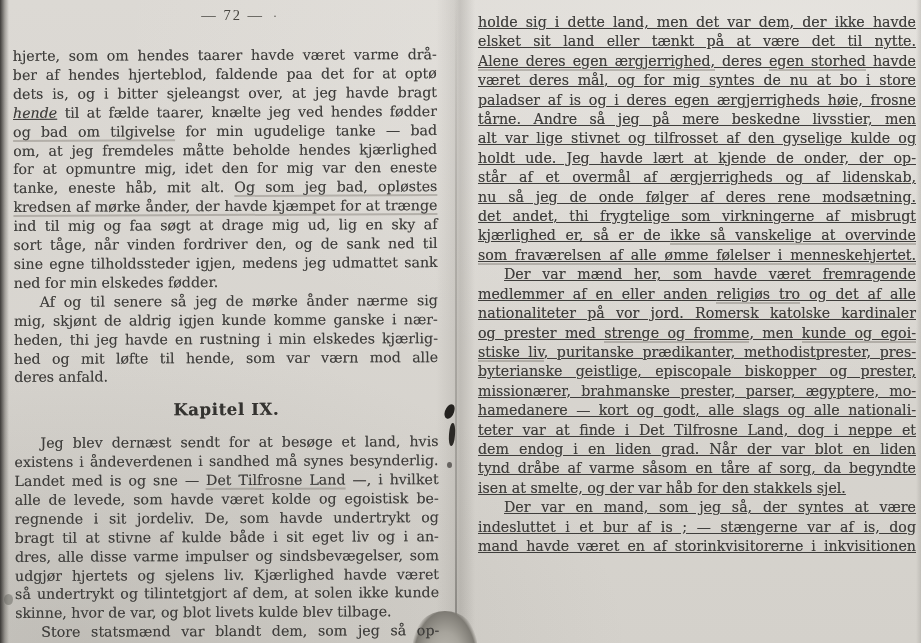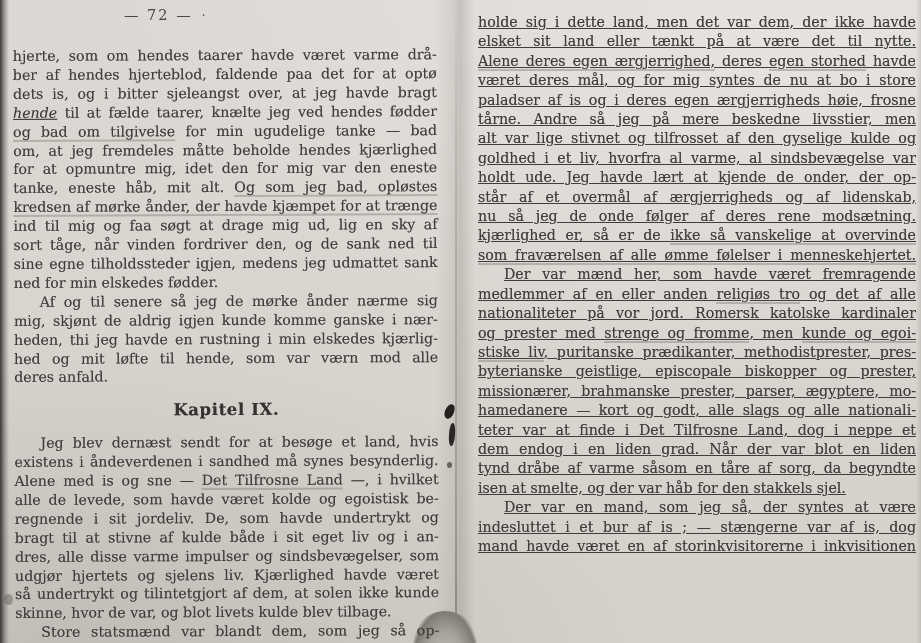--- a/index.html
+++ b/index.html
@@ -22,22 +22,22 @@
     background:linear-gradient(to bottom, rgba(120,117,111,0), rgba(120,117,111,.28) 30%, rgba(100,98,93,.38) 80%, rgba(82,80,76,.5));}
   .blot{position:absolute;background:#24221f;}
   .blot.b1{left:445px;top:404px;width:9px;height:15px;border-radius:60% 40% 55% 45%;transform:rotate(16deg);}
   .blot.b2{left:449px;top:423px;width:6px;height:23px;border-radius:45%;transform:rotate(4deg);background:#2b2926;}
   .blot.b3{left:447px;top:462px;width:5px;height:6px;border-radius:50%;opacity:.6;}
   .thumb{position:absolute;left:413px;top:611px;width:64px;height:60px;
     border-radius:50% 50% 42% 42%;
     background:radial-gradient(ellipse at 50% 88%, #c4c1b9 0%, #a7a49c 42%, #7e7b74 70%, rgba(126,123,116,0) 78%);}
   .speck{position:absolute;left:4px;top:594px;width:9px;height:11px;border-radius:50%;background:rgba(92,90,85,.45);}
 
-  .page-number{position:absolute;top:7px;left:124px;width:120px;text-align:left;
-    font-size:14.5px;letter-spacing:2px;color:#46443f;}
+  .page-number{position:absolute;top:7px;left:157px;width:120px;text-align:right;
+    font-size:14.5px;letter-spacing:2px;color:#46443f;font-family:Liberation Serif, serif;}
   .page-number .mark{letter-spacing:0;margin-left:9px;font-size:12px;color:#55534e;}
 
   .col{position:absolute;font-size:14.2px;text-shadow:0 0 .5px rgba(62,60,56,.55);}
   #left-col{left:14px;top:46px;width:424px;line-height:18.9px;transform:rotate(-0.25deg);}
   #right-col{left:478px;top:13px;width:438px;line-height:19.4px;text-decoration:underline;}
 
   .para{margin:0;}
   .line{text-align:justify;text-align-last:justify;white-space:normal;}
   .line.end{text-align-last:left;}
   .para.indent .line:first-child{text-indent:26px;}
@@ -84,21 +84,21 @@
         <div class="line"><span>Af og til senere så jeg de mørke ånder nærme sig</span></div>
         <div class="line"><span>mig, skjønt de aldrig igjen kunde komme ganske i nær-</span></div>
         <div class="line"><span>heden, thi jeg havde en rustning i min elskedes kjærlig-</span></div>
         <div class="line"><span>hed og mit løfte til hende, som var værn mod alle</span></div>
         <div class="line end"><span>deres anfald.</span></div>
       </div>
       <div class="chapter-heading">Kapitel IX.</div>
       <div class="para indent">
         <div class="line"><span>Jeg blev dernæst sendt for at besøge et land, hvis</span></div>
         <div class="line"><span>existens i åndeverdenen i sandhed må synes besynderlig.</span></div>
-        <div class="line"><span>Alene med is og sne — </span><span class="u">Det Tilfrosne Land</span><span> —, i hvilket</span></div>
+        <div class="line"><span>Landet med is og sne — </span><span class="u">Det Tilfrosne Land</span><span> —, i hvilket</span></div>
         <div class="line"><span>alle de levede, som havde været kolde og egoistisk be-</span></div>
         <div class="line"><span>regnende i sit jordeliv.  De, som havde undertrykt og</span></div>
         <div class="line"><span>bragt til at stivne af kulde både i sit eget liv og i an-</span></div>
         <div class="line"><span>dres, alle disse varme impulser og sindsbevægelser, som</span></div>
         <div class="line"><span>udgjør hjertets og sjelens liv.  Kjærlighed havde været</span></div>
         <div class="line"><span>så undertrykt og tilintetgjort af dem, at solen ikke kunde</span></div>
         <div class="line end"><span>skinne, hvor de var, og blot livets kulde blev tilbage.</span></div>
       </div>
       <div class="para indent">
         <div class="line"><span>Store statsmænd var blandt dem, som jeg så op-</span></div>
@@ -106,24 +106,24 @@
     </div>
   <div class="col" id="right-col">
       <div class="para">
         <div class="line"><span>holde sig i dette land, men det var dem, der ikke havde</span></div>
         <div class="line"><span>elsket sit land eller tænkt på at være det til nytte.</span></div>
         <div class="line"><span class="u">Alene deres egen ærgjerrighed,</span><span> deres </span><span class="u">egen storhed</span><span> havde</span></div>
         <div class="line"><span>været deres mål, og for mig syntes de nu at bo i store</span></div>
         <div class="line"><span>paladser af is og i deres egen ærgjerrigheds høie, frosne</span></div>
         <div class="line"><span>tårne.  Andre så jeg på mere beskedne livsstier, men</span></div>
         <div class="line"><span>alt var lige stivnet og tilfrosset af den gyselige kulde og</span></div>
-        <div class="line"><span>goldhed i et liv, hvorfra al varme, al sindsbevægelse var</span></div>
         <div class="line"><span>holdt ude.  Jeg havde lært at kjende de onder, der op-</span></div>
         <div class="line"><span>står af et overmål af ærgjerrigheds og af lidenskab,</span></div>
         <div class="line"><span>nu så jeg de onde følger af deres rene modsætning.</span></div>
+        <div class="line"><span>det andet, thi frygtelige som virkningerne af misbrugt</span></div>
         <div class="line"><span>kjærlighed er, så er de </span><span class="u">ikke så vanskelige at overvinde</span></div>
         <div class="line"><span class="u">som fraværelsen af alle ømme følelser i menneskehjertet.</span></div>
       </div>
       <div class="para indent">
         <div class="line"><span>Der var mænd her, som havde været fremragende</span></div>
         <div class="line"><span>medlemmer af en eller anden </span><span class="u">religiøs tro</span><span> og det af alle</span></div>
         <div class="line"><span>nationaliteter på vor jord.  Romersk katolske kardinaler</span></div>
         <div class="line"><span>og prester med </span><span class="u">strenge og fromme</span><span>, men </span><span class="u">kunde og egoi-</span></div>
         <div class="line"><span class="u">stiske liv</span><span>, puritanske prædikanter, methodistprester, pres-</span></div>
         <div class="line"><span>byterianske geistlige, episcopale biskopper og prester,</span></div>

